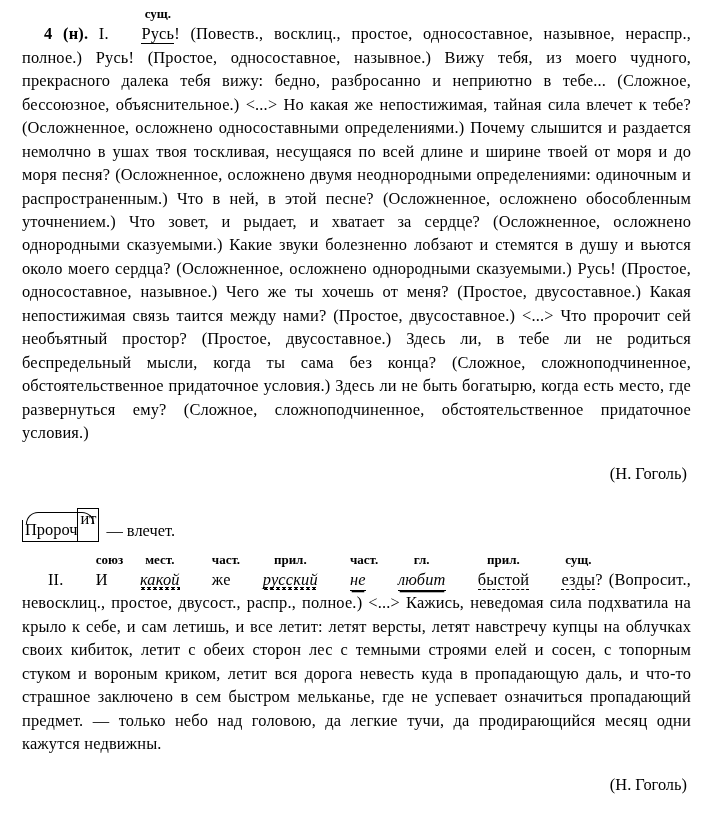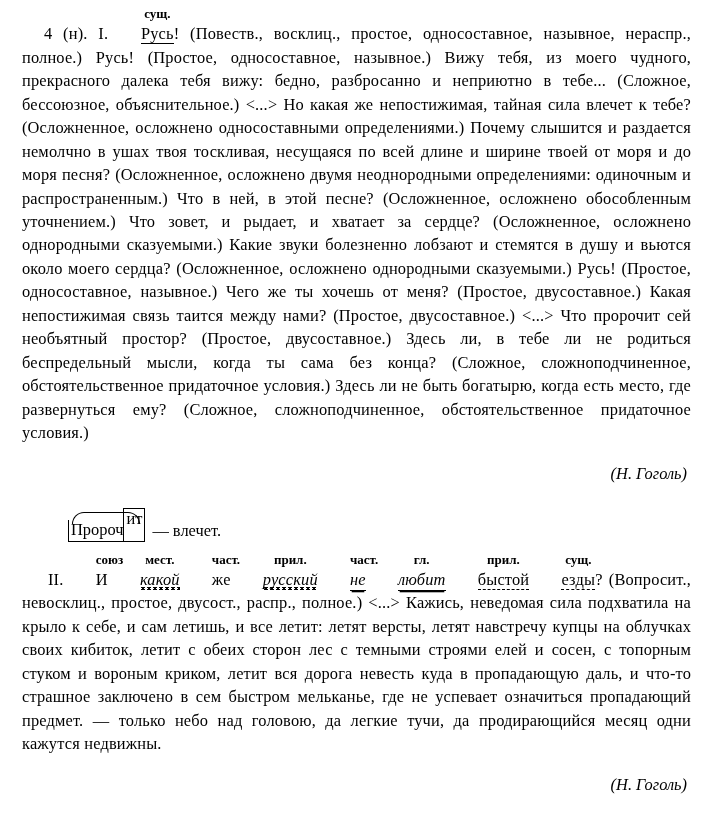--- a/index.html
+++ b/index.html
@@ -33,21 +33,21 @@
     text-indent: 22px;
     letter-spacing: 0.01em;
     word-spacing: 0.01em;
     hyphens: manual;
   }
   .exercise-body.part-two {
     text-indent: 26px;
     margin-top: 0;
   }
   .ex-num {
-    font-weight: normal;
+    font-weight: bold;
   }
   .roman {
     font-weight: normal;
   }
 
   
   .annot {
     position: relative;
     display: inline-block;
     white-space: nowrap;
@@ -91,31 +91,29 @@
     background-size: 6px 3px;
     background-image:
       linear-gradient(45deg, transparent 43%, #000 43%, #000 60%, transparent 60%),
       linear-gradient(-45deg, transparent 43%, #000 43%, #000 60%, transparent 60%);
     font-style: italic;
   }
 
   
   .attribution {
     text-align: right;
-    font-style: italic;
     font-size: 16.4px;
     line-height: 23.45px;
     padding-right: 4px;
     margin-top: 17px;
   }
 
   
   .morph-block {
     margin-top: 14px;
-    margin-left: 46px;
     font-size: 16.4px;
     line-height: 22px;
     display: flex;
     align-items: flex-end;
   }
   .morph-word {
     position: relative;
     display: inline-flex;
     align-items: flex-end;
     padding-top: 9px;

